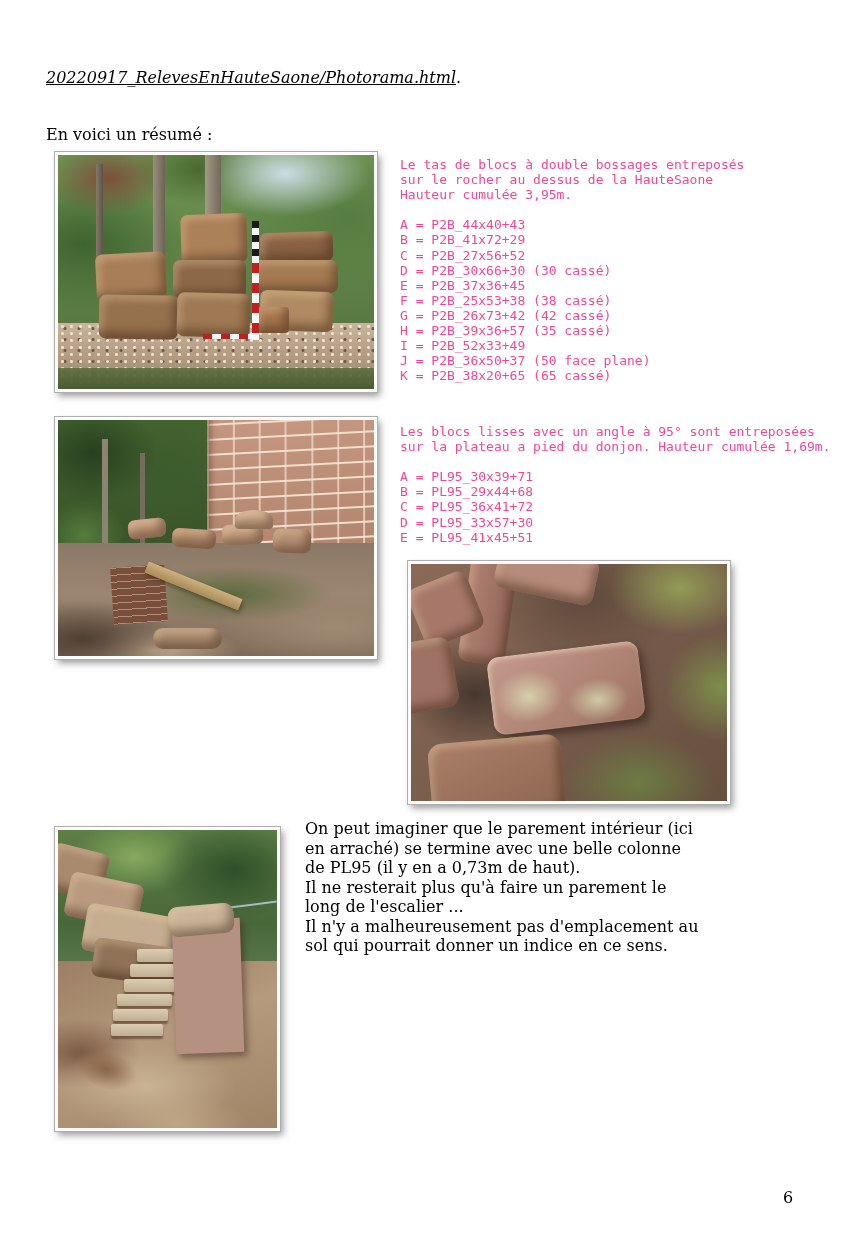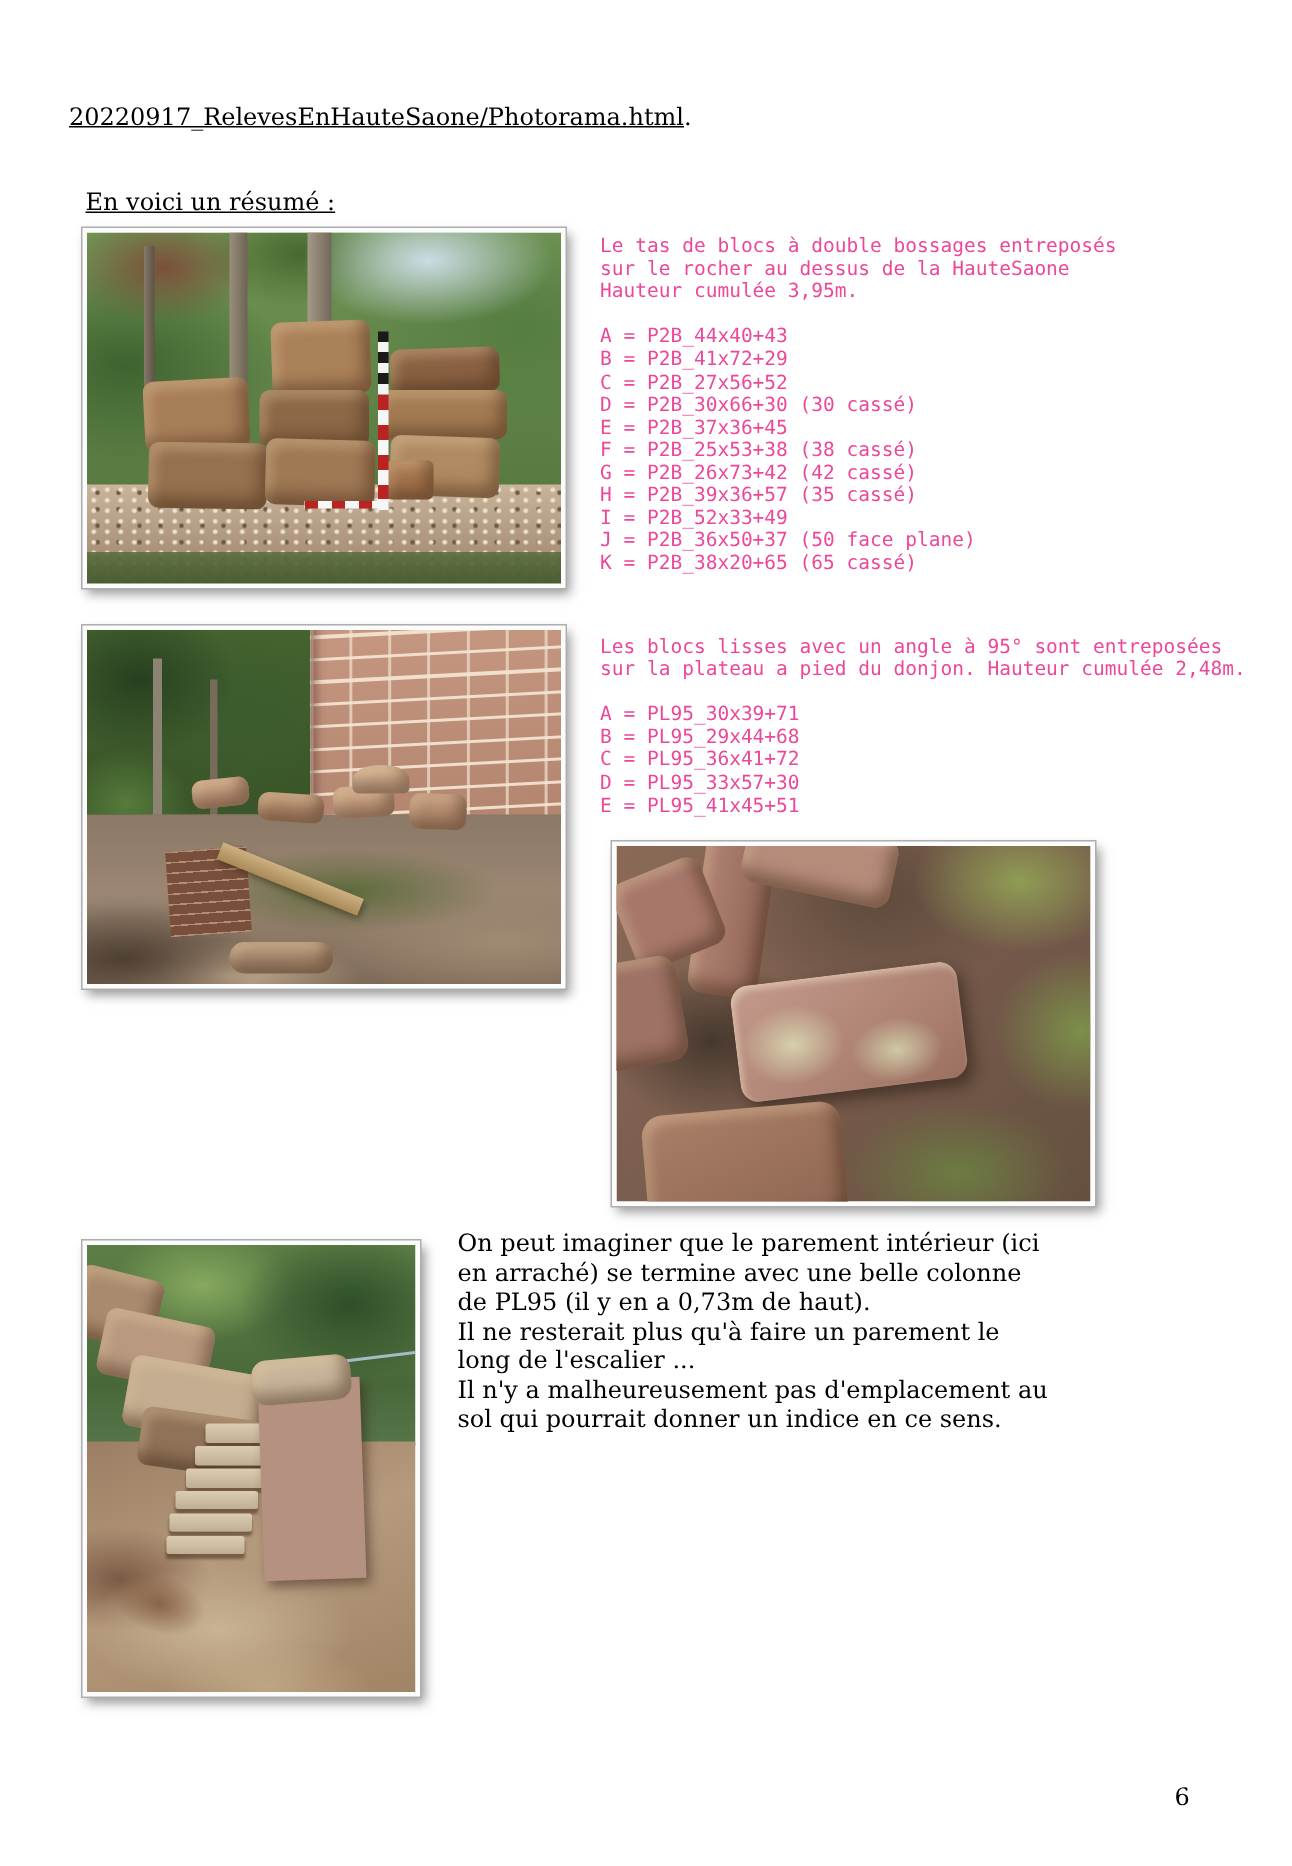--- a/index.html
+++ b/index.html
@@ -1,38 +1,38 @@
 <!DOCTYPE html>
 <html><head>
 <meta charset="utf-8">
 <style>
   html,body{margin:0;padding:0;background:#ffffff;}
   .page{position:relative;width:861px;height:1244px;background:#ffffff;overflow:hidden;
         font-family:"DejaVu Serif", serif;color:#000;}
   .serif{position:absolute;margin:0;font-size:16px;line-height:19.5px;white-space:pre-line;}
   .mono{position:absolute;margin:0;font-family:"DejaVu Sans Mono", monospace;
         font-size:13px;line-height:15.1px;color:#ec4899;}
-  .doc-link{color:#000;text-decoration:underline;cursor:pointer;}
+  .doc-link{color:#000;text-decoration:underline;cursor:pointer;font-style:italic;}
   .photo{position:absolute;border:3px solid #fcfcfc;outline:1px solid #aeaeae;
          box-shadow:3px 4px 7px rgba(70,70,70,.55);overflow:hidden;}
   .photo .art{position:absolute;}
   .blk{position:absolute;border-radius:7px;
        box-shadow:inset -5px -7px 10px rgba(60,35,18,.45), inset 4px 5px 7px rgba(240,214,172,.35);}
   .step{position:absolute;background:linear-gradient(180deg,#dccdb2,#bfae92);
         box-shadow:0 3px 2px rgba(70,45,30,.55);border-radius:2px;}
   .pagenum{position:absolute;font-size:16px;}
 </style>
 </head>
 <body>
 
 <div class="page">
 
   <p class="serif" style="left:46px;top:48px;width:784px;"><br><a class="doc-link" href="20220917_RelevesEnHauteSaone/Photorama.html">20220917_RelevesEnHauteSaone/Photorama.html</a><span>.</span></p>
 
-  <p class="serif" style="left:57px;top:125px;text-decoration:underline;">En voici un résumé :</p>
+  <p class="serif" style="left:46px;top:125px;">En voici un résumé :</p>
 
   <div class="photo" style="left:55px;top:152px;width:316px;height:234px;" aria-label="photo-tas-de-blocs-double-bossages">
     <div class="art" style="left:0;top:0;width:100%;height:100%;
       background:
         radial-gradient(ellipse 38% 26% at 72% 8%, #ccdce4 0%, rgba(204,220,228,0) 70%),
         radial-gradient(ellipse 28% 22% at 16% 10%, #7c4f3a 0%, rgba(124,79,58,0) 70%),
         radial-gradient(ellipse 45% 38% at 8% 38%, #3e6330 0%, rgba(62,99,48,0) 75%),
         radial-gradient(ellipse 50% 42% at 92% 28%, #567d41 0%, rgba(86,125,65,0) 75%),
         radial-gradient(ellipse 30% 22% at 45% 6%, #48692f 0%, rgba(72,105,47,0) 70%),
         linear-gradient(180deg,#6f9454 0%,#5d8045 55%,#52713d 100%);"></div>
@@ -112,21 +112,21 @@
     <div class="blk" style="left:56%;top:38%;width:12%;height:8%;background:#cda98c;border-radius:50% 50% 4px 4px;"></div>
     <div class="art" style="left:17%;top:62%;width:17%;height:24%;transform:rotate(-4deg);
       background-color:#794f3c;
       background-image:repeating-linear-gradient(0deg, rgba(230,205,180,.5) 0 1px, rgba(0,0,0,0) 1px 7px);"></div>
     <div class="art" style="left:27%;top:68%;width:32%;height:5%;transform:rotate(22deg);
       background:linear-gradient(180deg,#cdb181,#a98a58);box-shadow:2px 2px 4px rgba(50,35,20,.5);"></div>
     <div class="blk" style="left:30%;top:88%;width:22%;height:9%;background:#ab8d72;border-radius:10px;"></div>
   </div>
 
   <pre class="mono" style="left:400px;top:424px;">Les blocs lisses avec un angle à 95° sont entreposées
-sur la plateau a pied du donjon. Hauteur cumulée 2,48m.
+sur la plateau a pied du donjon. Hauteur cumulée 1,69m.
 
 A = PL95_30x39+71
 B = PL95_29x44+68
 C = PL95_36x41+72
 D = PL95_33x57+30
 E = PL95_41x45+51</pre>
 
   <div class="photo" style="left:408px;top:561px;width:316px;height:237px;" aria-label="photo-gros-plan-bloc-gres">
     <div class="art" style="left:0;top:0;width:100%;height:100%;
       background:

